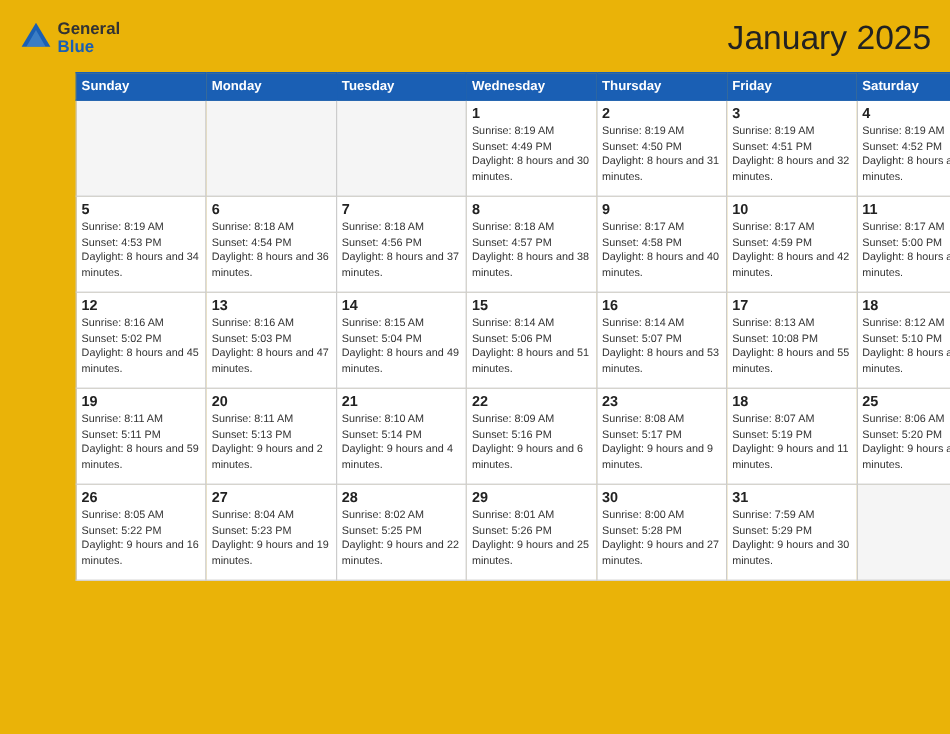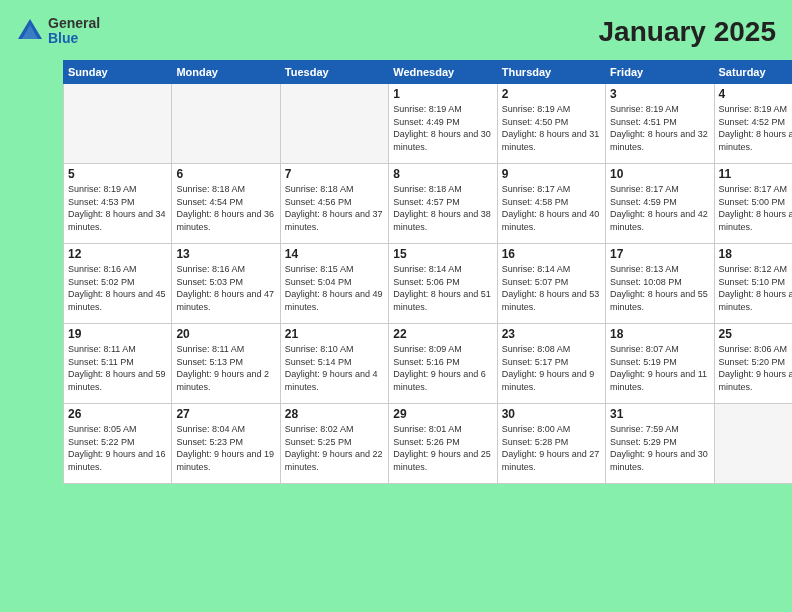--- a/index.html
+++ b/index.html
@@ -7,21 +7,21 @@
       font-family: Arial, sans-serif;
       background: #fff;
       width: 792px;
       height: 612px;
       overflow: hidden;
     }
     .page {
       width: 792px;
       height: 612px;
       padding: 16px;
-      background: #86efac;
+      background: #eab308;
     }
     .header {
       display: flex;
       justify-content: space-between;
       align-items: flex-start;
       margin-bottom: 12px;
     }
     .logo {
       display: flex;
       align-items: center;
@@ -44,21 +44,21 @@
     .logo-icon {
       width: 28px;
       height: 28px;
       margin-right: 4px;
     }
     .title-block {
       text-align: right;
     }
     .month-title {
       font-size: 28px;
-      font-weight: bold;
+      font-weight: normal;
       color: #222;
     }
     .location {
       font-size: 14px;
       color: #555;
     }
     .calendar {
       width: 100%;
       border-collapse: collapse;
       font-size: 9.5px;

